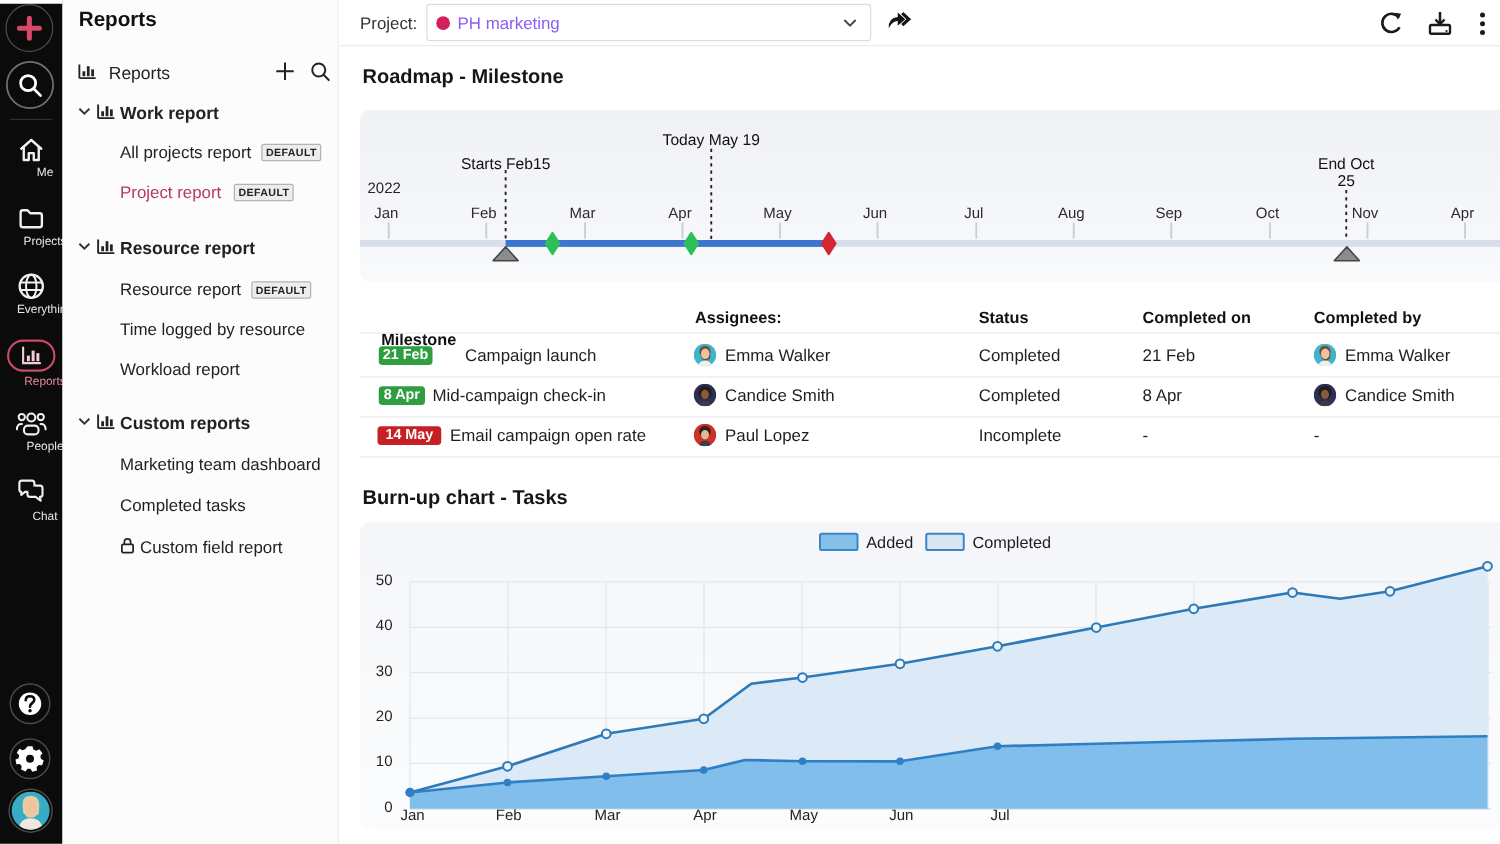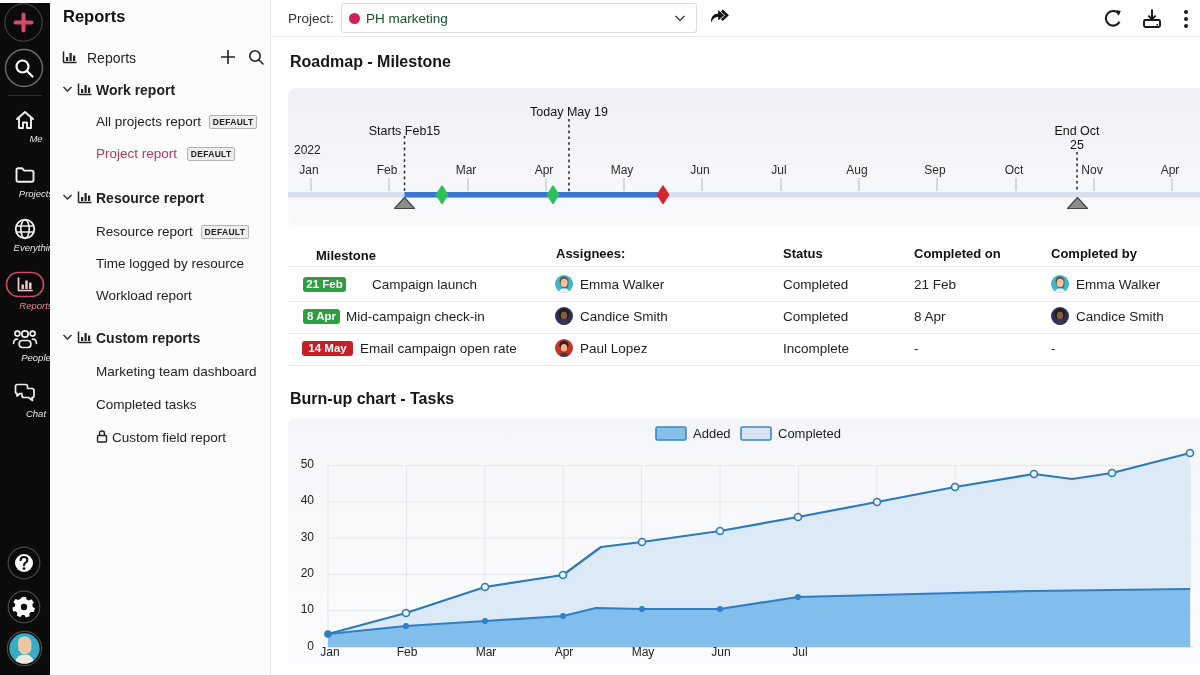--- a/index.html
+++ b/index.html
@@ -1,20 +1,20 @@
 <!DOCTYPE html>
 <html><head>
 <meta charset="utf-8">
 <style>
 * { margin:0; padding:0; box-sizing:border-box; }
 html,body { width:1200px; height:675px; overflow:hidden; background:#fff;
   font-family:"Liberation Sans", sans-serif; }
 .abs { position:absolute; }
 #rail { position:absolute; left:0; top:0; width:50px; height:675px; background:#0b0b0c; }
-#rail .lbl { position:absolute; width:72px; text-align:center; font-size:9.5px; color:#e8e8e8;font-style:italic; }
+#rail .lbl { position:absolute; width:72px; text-align:center; font-size:9.5px; color:#e8e8e8; }
 #side { position:absolute; left:50px; top:0; width:221px; height:675px; background:#fcfcfc; border-right:1px solid #ebebeb; }
 #main { position:absolute; left:271px; top:0; width:929px; height:501px; background:#fff; }
 .badge { display:inline-block; background:#ededed; border:1px solid #b3b3b3; color:#222; font-size:8.5px; font-weight:bold; padding:1px 3px 0.5px; border-radius:2px; letter-spacing:.3px; position:relative; top:-1px; }
 .dbadge { position:absolute; color:#fff; font-weight:bold; font-size:11.5px; text-align:center; border-radius:3px; line-height:15px; height:15px; }
 .cell { position:absolute; font-size:13.5px; color:#1e1e1e; white-space:nowrap; }
 .hcell { position:absolute; font-size:13px; font-weight:bold; color:#111; white-space:nowrap; }
 .mon { position:absolute; font-size:12px; color:#2b2b2b; width:44px; text-align:center; }
 .anno { position:absolute; font-size:12.5px; color:#111; text-align:center; white-space:nowrap; }
 .sitem { position:absolute; font-size:13.5px; color:#222; white-space:nowrap; }
 .line { position:absolute; background:#ececec; height:1px; }
@@ -171,21 +171,21 @@
     <path d="M4.5 6.5 V4.5 Q4.5 2 7 2 Q9.5 2 9.5 4.5 V6.5" fill="none" stroke="#222" stroke-width="1.4"></path>
   </svg>
   <div class="sitem" style="left:62px;top:430px;">Custom field report</div>
 </div>
 <div id="main">
 
   <div class="abs" style="left:0;top:0;width:929px;height:37px;border-bottom:1px solid #ececec;background:#fff;"></div>
   <div class="abs" style="left:17px;top:11px;font-size:13.5px;color:#333;">Project:</div>
   <div class="abs" style="left:70px;top:3px;width:356px;height:30px;border:1px solid #dcdcdc;border-radius:3px;background:#fff;"></div>
   <div class="abs" style="left:78px;top:13px;width:11px;height:11px;border-radius:50%;background:#d41f5c;"></div>
-  <div class="abs" style="left:95px;top:11px;font-size:13.5px;color:#14532d;">PH marketing</div>
+  <div class="abs" style="left:95px;top:11px;font-size:13.5px;color:#8b5cf6;">PH marketing</div>
   <svg class="abs" style="left:403px;top:14px;" width="12" height="9" viewBox="0 0 12 9">
       <path d="M1.5 2 L6 6.5 L10.5 2" fill="none" stroke="#444" stroke-width="1.5"></path>
     </svg>
   <svg class="abs" style="left:437px;top:6px;" width="21" height="20" viewBox="0 0 21 20">
     <path d="M3 16.5 Q2.6 8.2 10.2 7.6 V4 L16.2 9.3 L10.2 14.6 V10.7 Q5.5 11 3 16.5 Z" fill="#141414"></path>
     <path d="M13.8 4.5 L19 9.3 L13.8 14.1" fill="none" stroke="#141414" stroke-width="2.6"></path>
   </svg>
   <svg class="abs" style="left:832px;top:8px;" width="21" height="21" viewBox="0 0 21 21">
     <path d="M16.6 13.8 A7.3 7.3 0 1 1 16.2 6.2" fill="none" stroke="#1a1a1a" stroke-width="2.1"></path>
     <path d="M13.2 2.1 L17.9 2.9 L15.2 7.7 Z" fill="#1a1a1a"></path>
@@ -242,21 +242,21 @@
       <rect x="0" y="104" width="912" height="5.5" fill="#d8deea"></rect>
       <rect x="116.5" y="104" width="258.5" height="5.5" fill="#3b74d1"></rect>
       <path d="M106.5 120.5 L126.5 120.5 L116.5 109.5 Z" fill="#8c8c88" stroke="#44464a" stroke-width="1.2" stroke-linejoin="round"></path>
       <path d="M779.5 120.5 L799.5 120.5 L789.5 109.5 Z" fill="#8c8c88" stroke="#44464a" stroke-width="1.2" stroke-linejoin="round"></path>
       <path d="M154 98.2 L159.5 106.8 L154 115.4 L148.5 106.8 Z" fill="#2fbf59" stroke="#2fbf59" stroke-width="1.6" stroke-linejoin="round"></path>
       <path d="M265 98.2 L270.5 106.8 L265 115.4 L259.5 106.8 Z" fill="#2fbf59" stroke="#2fbf59" stroke-width="1.6" stroke-linejoin="round"></path>
       <path d="M375 98.2 L380.5 106.8 L375 115.4 L369.5 106.8 Z" fill="#d42732" stroke="#d42732" stroke-width="1.6" stroke-linejoin="round"></path>
     </svg>
   </div>
 
-  <div class="hcell" style="left:34px;top:248px;margin-left:11px;">Milestone</div>
+  <div class="hcell" style="left:34px;top:264px;">Milestone</div>
   <div class="hcell" style="left:285px;top:246px;">Assignees:</div>
   <div class="hcell" style="left:512px;top:246px;">Status</div>
   <div class="hcell" style="left:643px;top:246px;">Completed on</div>
   <div class="hcell" style="left:780px;top:246px;">Completed by</div>
   <div class="line" style="left:17px;top:266px;width:912px;background:#ececec;"></div>
   <div class="line" style="left:17px;top:301px;width:912px;"></div>
   <div class="line" style="left:17px;top:333px;width:912px;"></div>
   <div class="line" style="left:17px;top:365px;width:912px;"></div>
 
   <div class="dbadge" style="left:32px;top:277px;width:43px;background:#2f9e41;">21 Feb</div>

